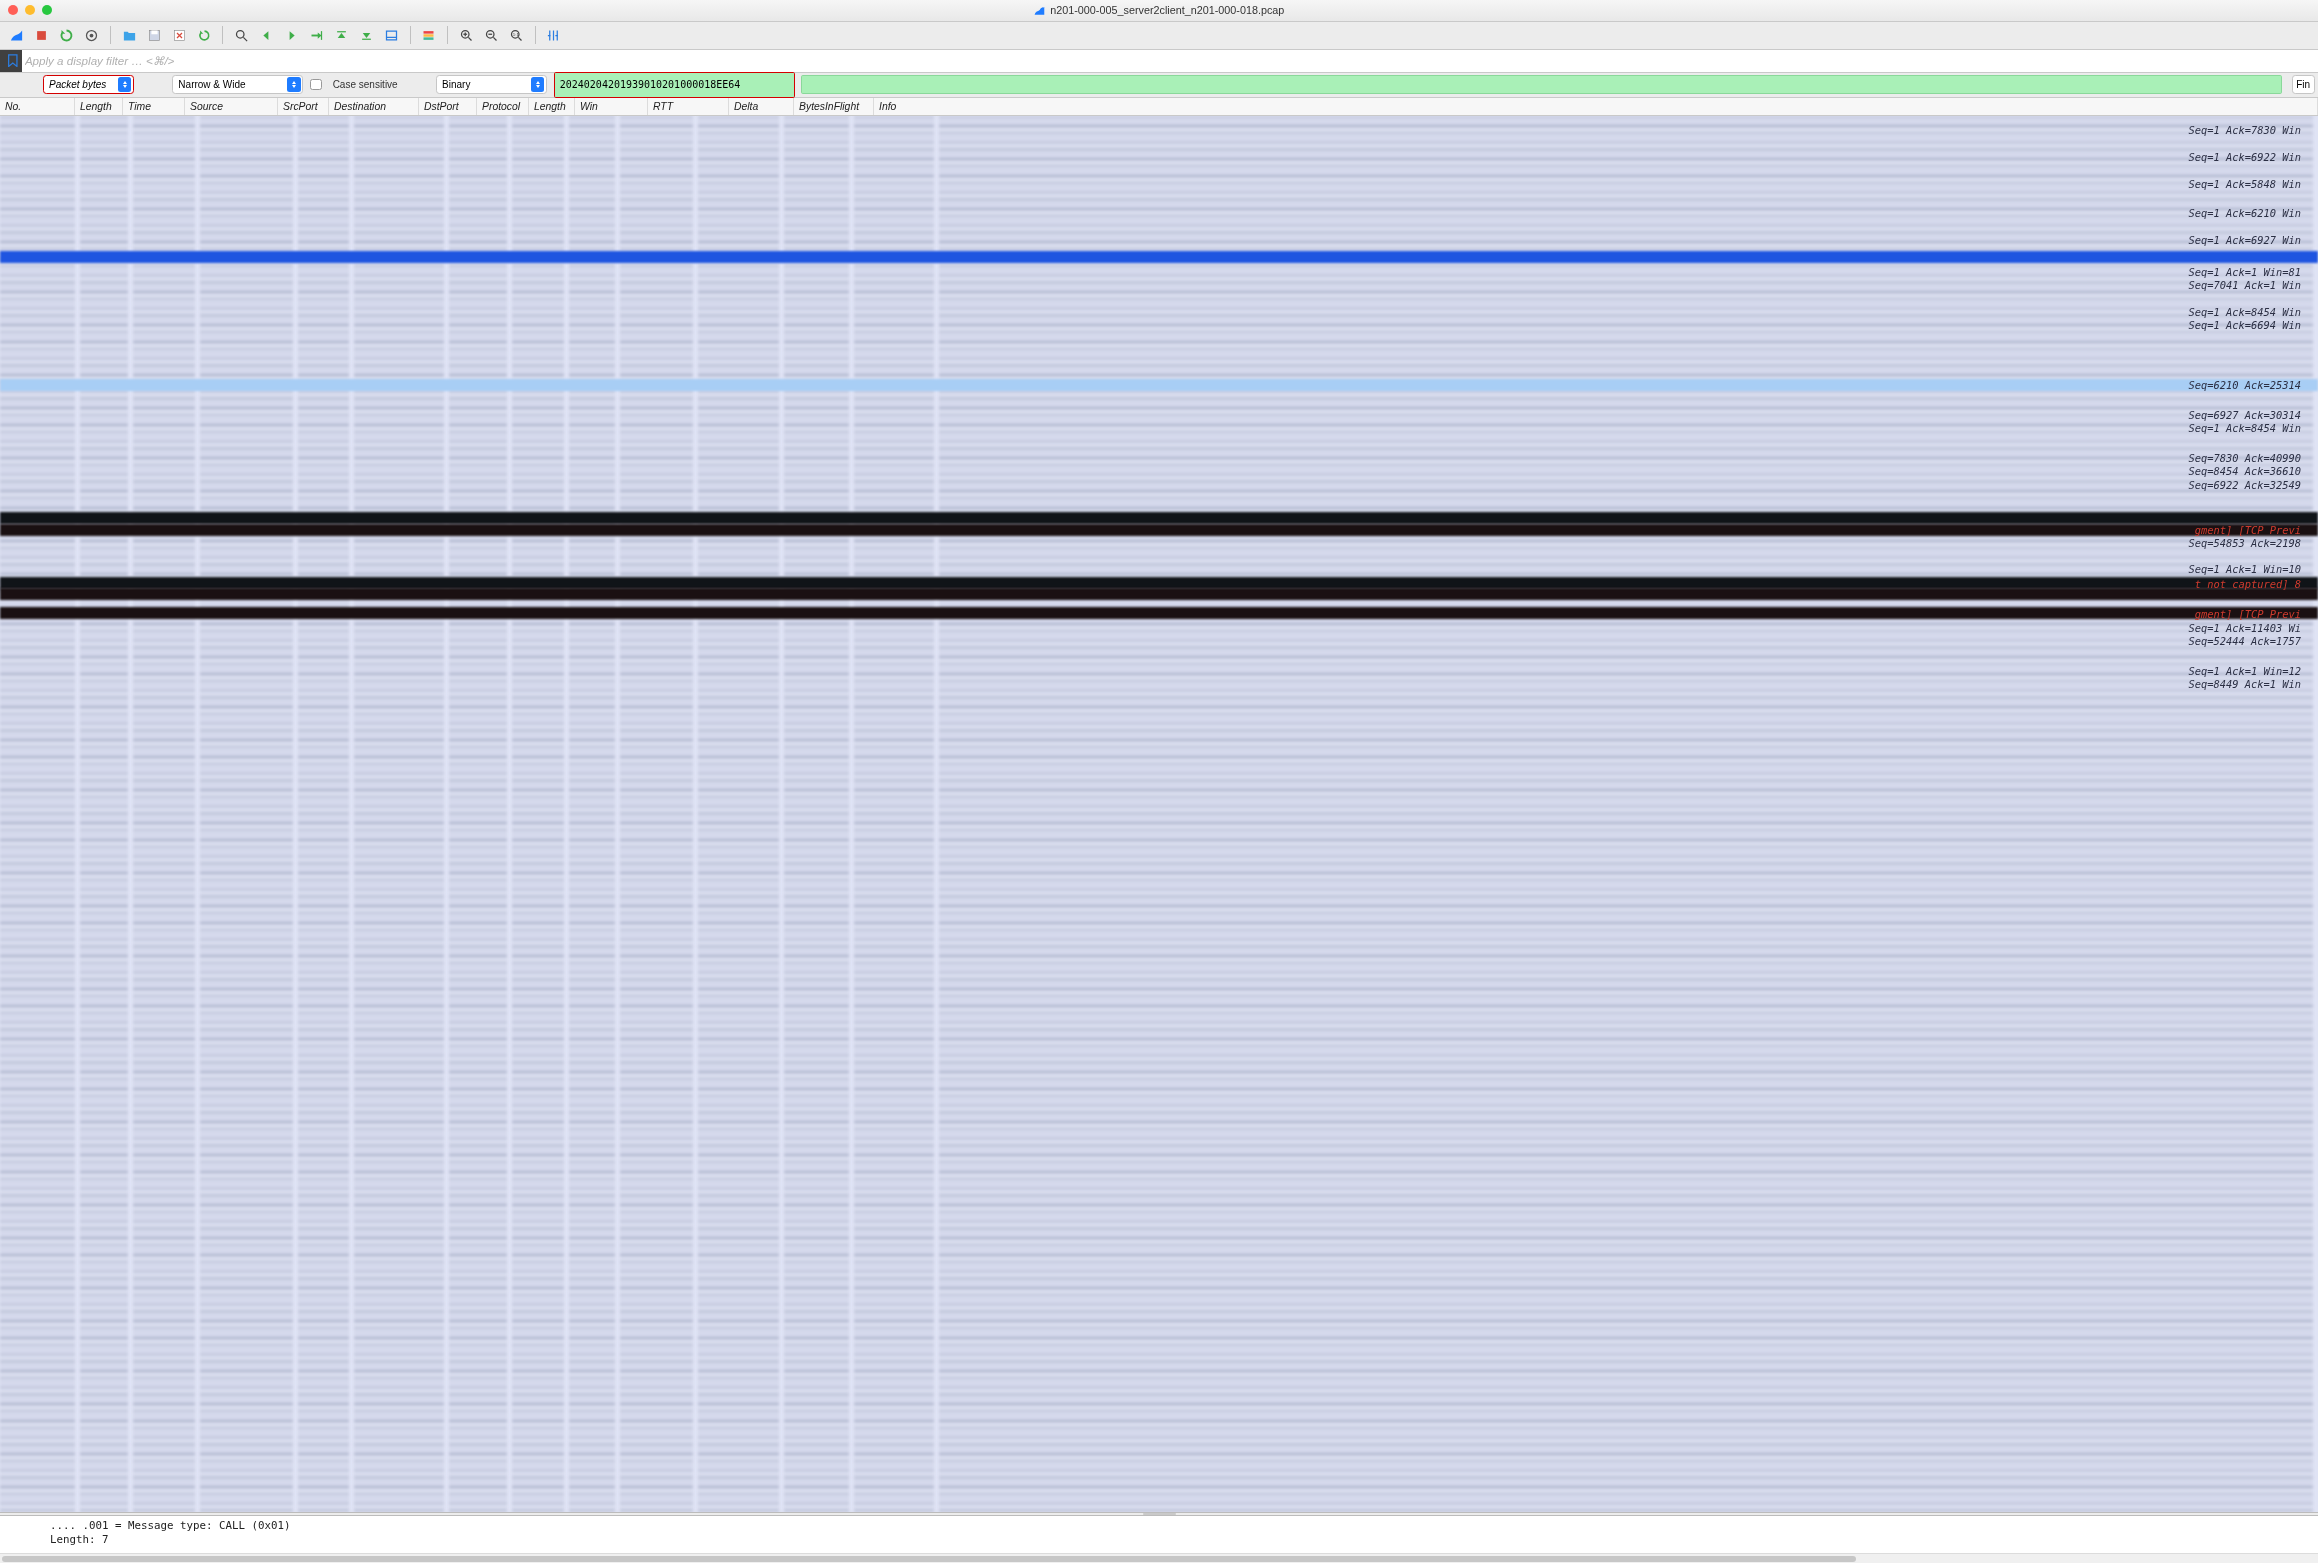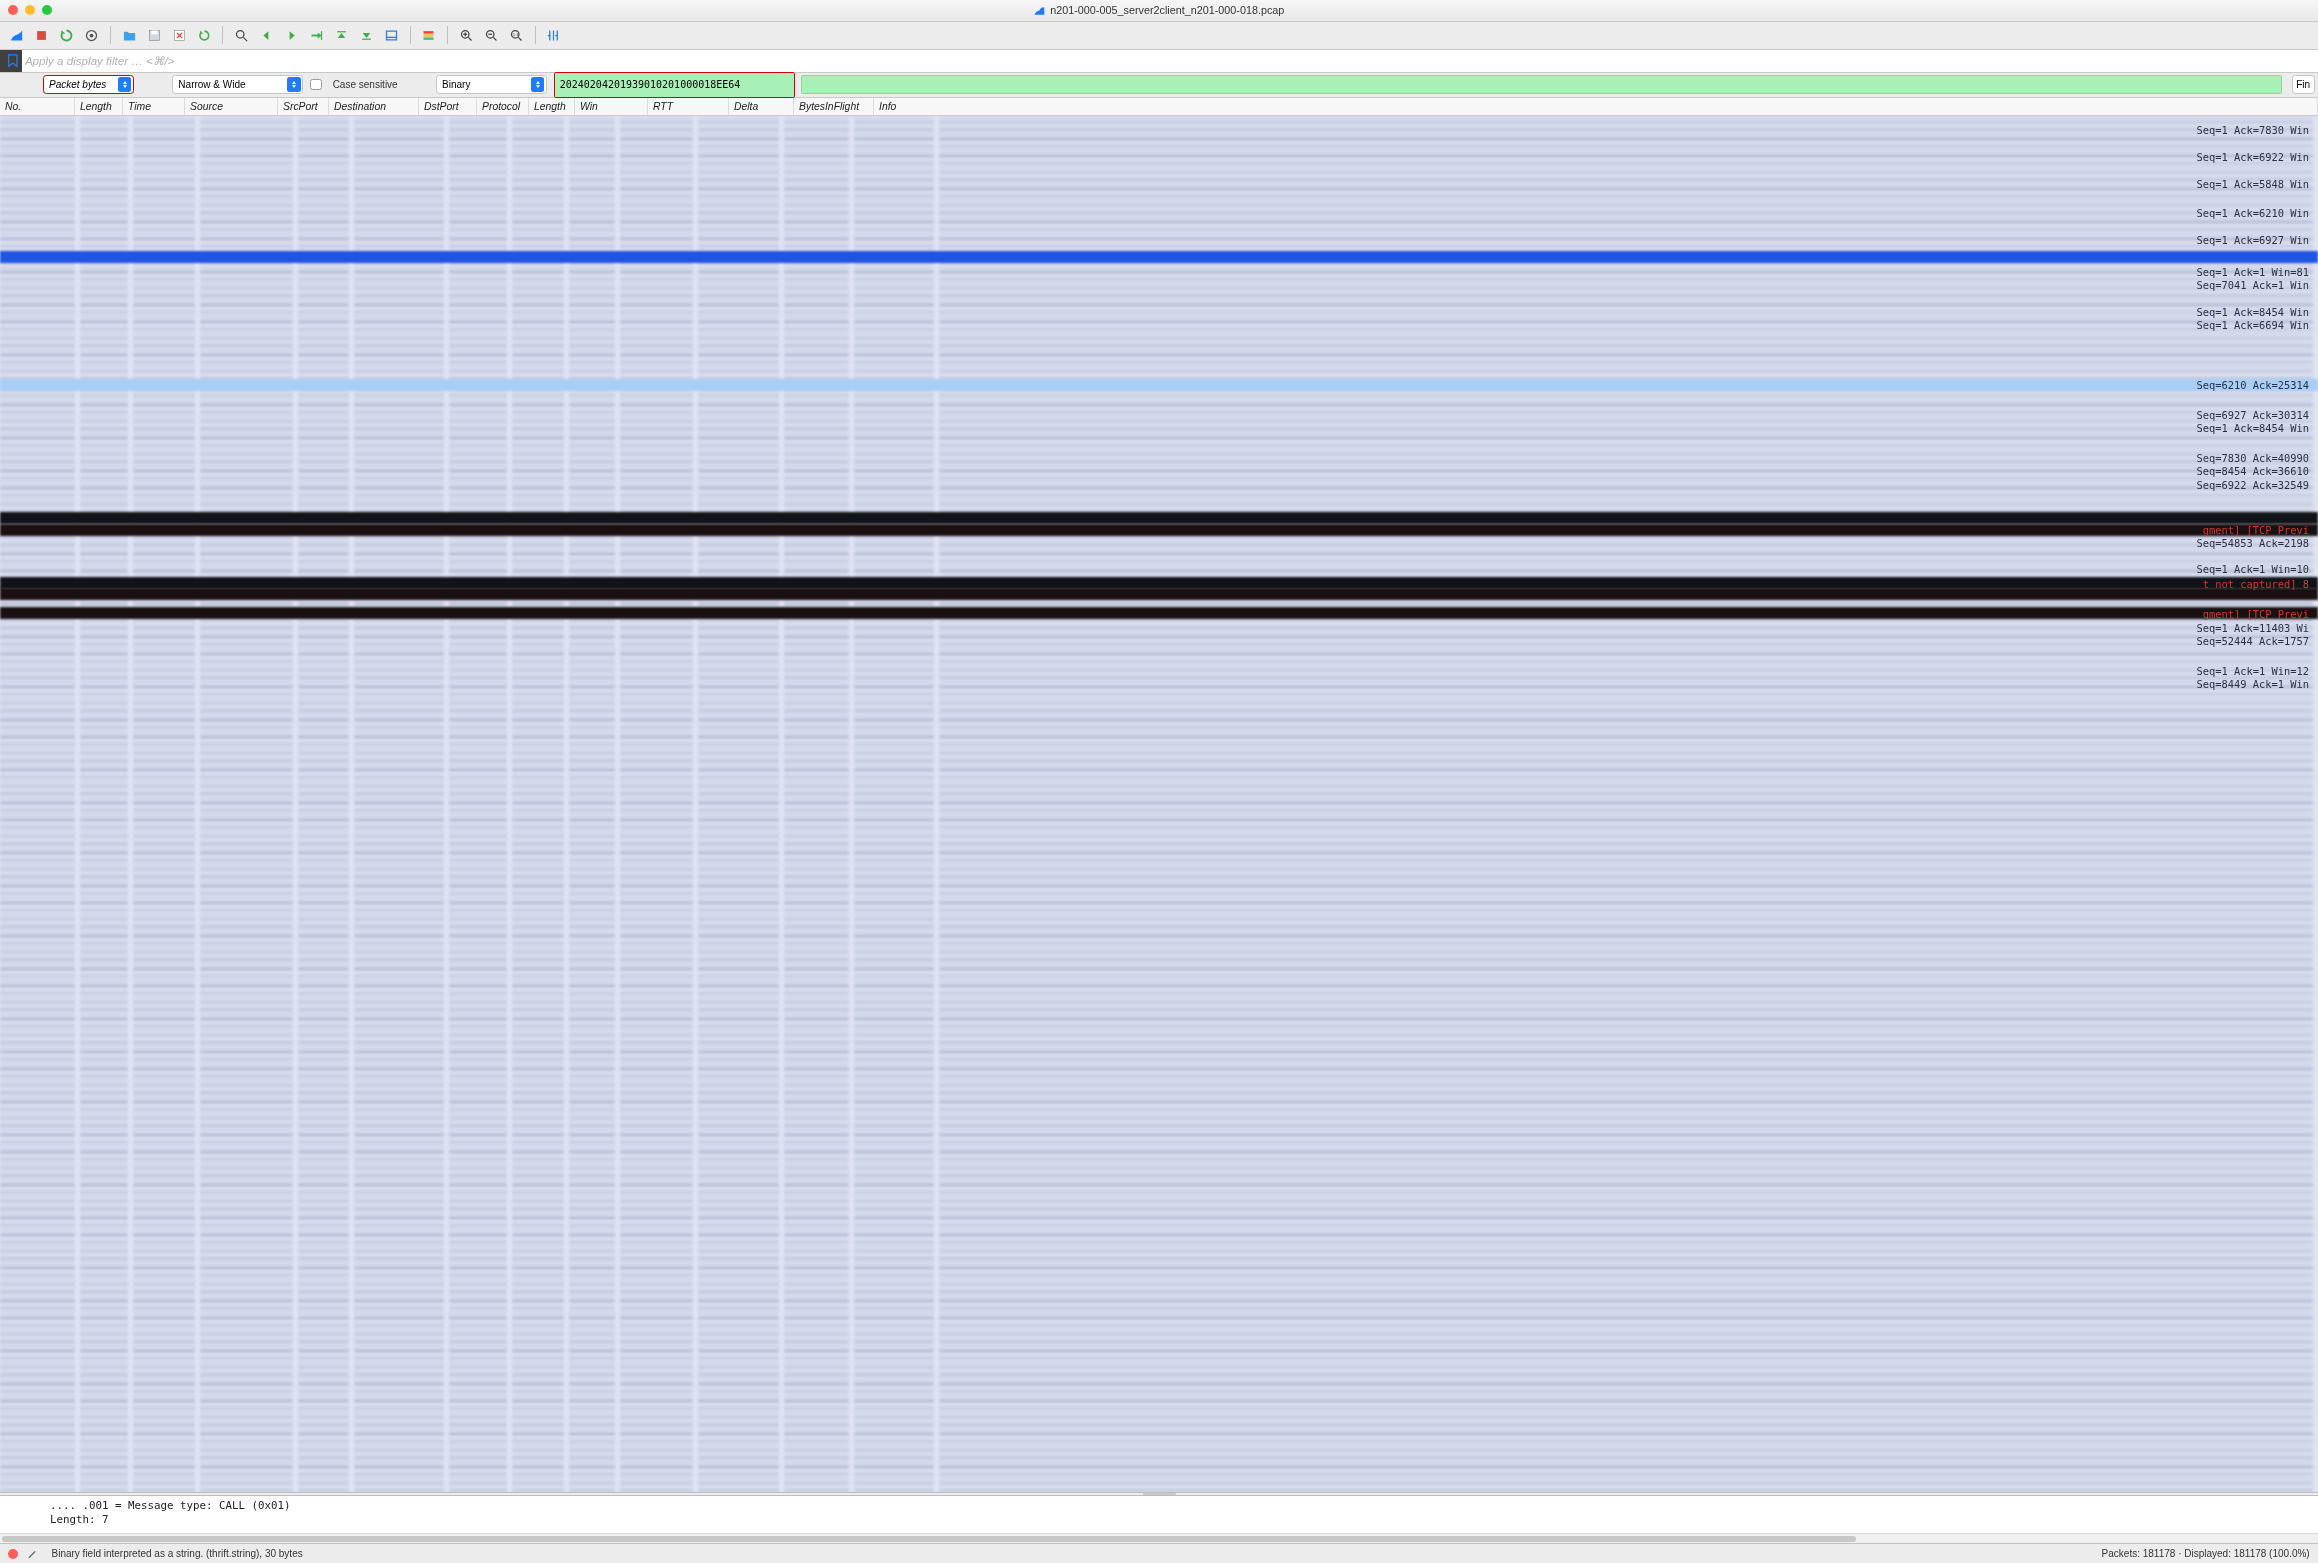--- a/index.html
+++ b/index.html
@@ -67,21 +67,21 @@
   .blur-bg { position: absolute; inset: 0; display:flex; }
   .blur-col { background: repeating-linear-gradient(0deg, #b9bfd4 0 2.5px, #d7dbed 2.5px 7.5px, #9ba2bd 7.5px 9.1px, #d2d6ea 9.1px 16.6px); filter: blur(1.7px); opacity: 0.75; margin-right: 5px;}
   .bc1 { width: 75px; } .bc2 { width:48px;} .bc3{width:62px;} .bc4{width:93px;} .bc5{width:51px;} .bc6{width:90px;} .bc7{width:58px;} .bc8{width:52px;} .bc9{width:46px;} .bc10{width:73px;} .bc11{width:81px;} .bc12{width:65px;} .bc13{width:80px;} .bc14{flex:1;}
 
   .stripe { position: absolute; left: 0; right: 0; height: 12.5px; filter: blur(0.8px); }
   .stripe.sel  { background: #1f55e0; }
   .stripe.lit  { background: #a8cef5; }
   .stripe.dark { background: #101418; }
   .stripe.dark2 { background: #1a1012; }
 
-  .info-text { position: absolute; right: 9px; font-family: Menlo, Consolas, monospace; font-size: 10.4px; color: #2b2f44; white-space: nowrap; }
+  .info-text { position: absolute; right: 17px; font-family: Menlo, Consolas, monospace; font-size: 10.4px; color: #2b2f44; white-space: nowrap; font-style: italic; }
   .info-text.err { color: #cf3b2e; }
 
   
   .splitter { height: 4.2px; background: #ececec; border-top: 0.8px solid #bcbcbc; border-bottom: 0.8px solid #bcbcbc; display:flex; align-items:center; justify-content:center;}
   .splitter .dot { width: 33px; height: 2.5px; background: #c9c9c9; border-radius: 1.7px; }
   .details-pane { height: 37px; background: #fff; font-family: Menlo, Consolas, monospace; font-size: 10.8px; color: #222; padding: 3.3px 6.7px 0 50px; line-height: 14px; overflow:hidden;}
   .hscroll { height: 10px; background: #f0f0f0; border-top: 0.8px solid #dcdcdc; position:relative;}
   .hscroll .thumb { position:absolute; left:1.7px; top:1.7px; height:6.7px; width:80%; background:#c7c7c7; border-radius:3.3px;}
 
   
@@ -354,25 +354,15 @@
     </div>
 
   <div class="details-pane">
     <div>.... .001 = Message type: CALL (0x01)</div>
     <div>Length: 7</div>
   </div>
   <div class="hscroll">
       <div class="thumb"></div>
     </div>
 
-  <div class="statusbar">
-    <div class="status-left">
-      <div class="status-dot"></div>
-      <svg class="status-pen" viewBox="0 0 24 24">
-          <path d="M3 21 l3 -1 l12 -12 l-2 -2 l-12 12 z" fill="#666"></path>
-        </svg>
-    </div>
-    <div class="status-mid">Binary field interpreted as a string. (thrift.string), 30 bytes</div>
-    <div class="status-right">Packets: 181178 · Displayed: 181178 (100.0%)</div>
-  </div>
 
 </div>
 
 
 </body></html>

